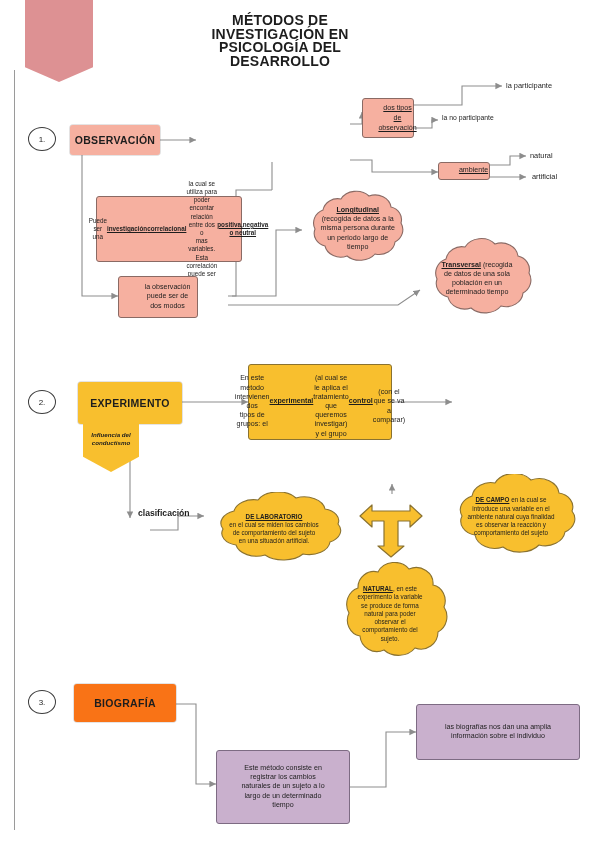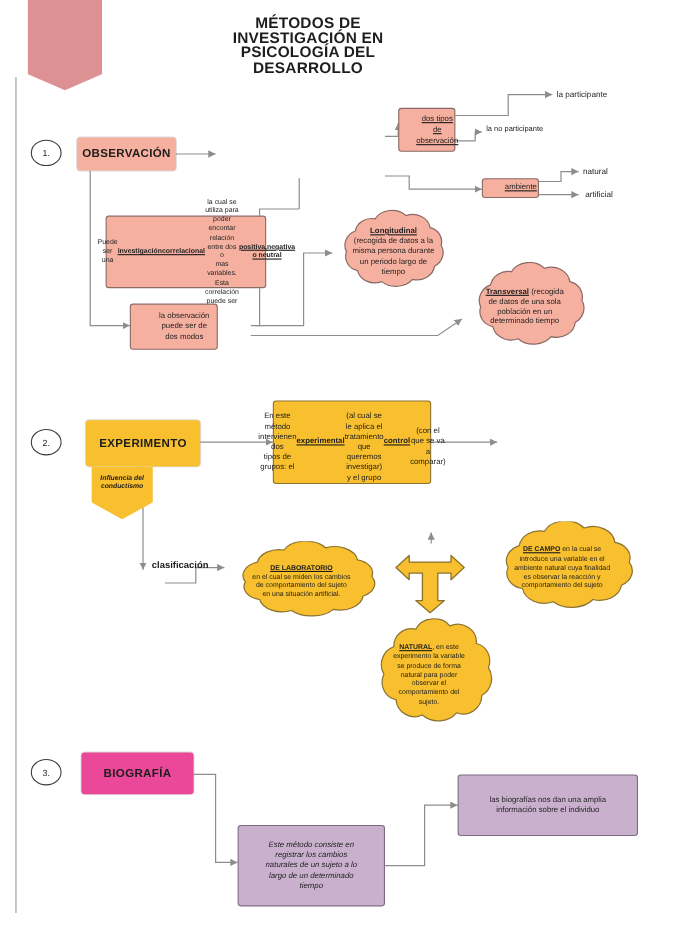--- a/index.html
+++ b/index.html
@@ -70,21 +70,21 @@
 
   .heading-box {
     font-weight: bold;
     font-size: 10.5px;
     letter-spacing: 0.3px;
     border: none;
     box-shadow: 0 0 0 0.8px rgba(120,110,110,0.25);
   }
   .hb-pink   { background: #f6b0a0; }
   .hb-yellow { background: #f8bf2e; }
-  .hb-purple { background: #ec4899; }
+  .hb-purple { background: #f97316; }
 
   .body-text {
     font-size: 7.1px;
     line-height: 9.2px;
   }
   .body-text-sm {
     font-size: 6.3px;
     line-height: 8.2px;
   }
 
@@ -313,21 +313,21 @@
                a20,17 0 0 1 -31,2 a17,17 0 0 1 -24,-14 a15,16 0 0 1 -11,-23
                a16,17 0 0 1 9,-25 z" fill="#f8bf2e" stroke="#8a7230" stroke-width="1.1"></path>
     </svg>
     <span class="cloud-tx"><span class="u b">NATURAL</span>, en este<br>experimento la variable<br>se produce de forma<br>natural para poder<br>observar el<br>comportamiento del<br>sujeto.</span>
   </div>
 
   <div class="abs num-circle" style="left:28px; top:690px; width:28px; height:24px;">3.</div>
 
   <div class="abs box heading-box hb-purple" style="left:74px; top:684px; width:102px; height:38px;">BIOGRAFÍA</div>
 
-  <div class="abs box box-purple body-text" style="left:216px; top:750px; width:134px; height:74px;font-style:italic;">Este método consiste en
+  <div class="abs box box-purple body-text" style="left:216px; top:750px; width:134px; height:74px;">Este método consiste en
 registrar los cambios
 naturales de un sujeto a lo
 largo de un determinado
 tiempo</div>
 
   <div class="abs box box-purple body-text" style="left:416px; top:704px; width:164px; height:56px;">las biografías nos dan una amplia
 información sobre el individuo</div>
 
 </div>
 

